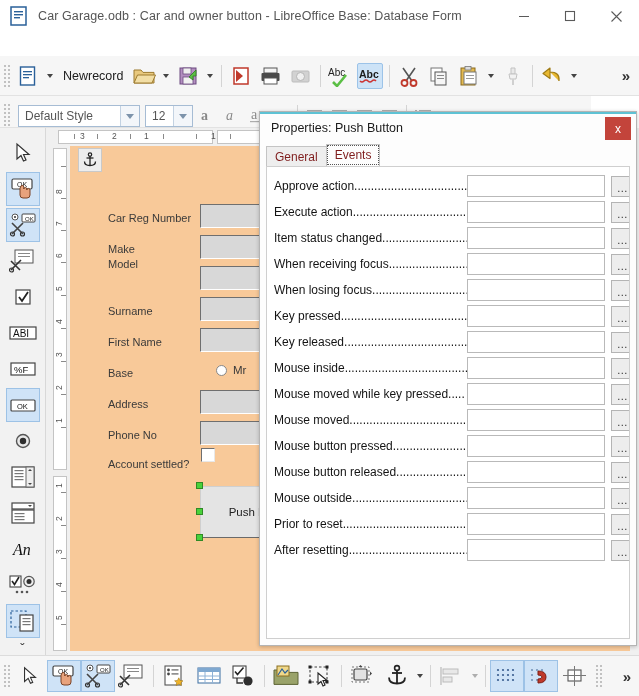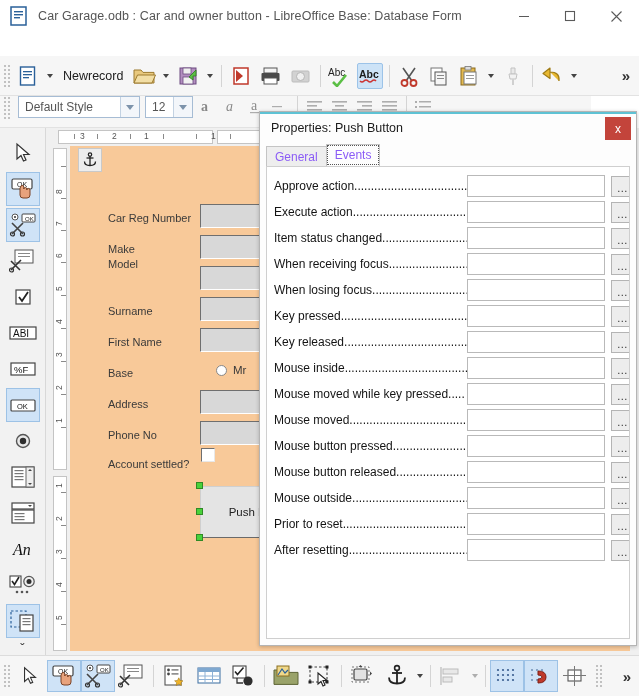--- a/index.html
+++ b/index.html
@@ -73,21 +73,21 @@
     border-top: 4px solid #444; margin: 0 4px;
   }
   .tb-label { font-size: 12.5px; color: #202020; padding: 0 6px; white-space: nowrap; }
   .tb-sep { width: 1px; height: 22px; background: #d4d4d4; margin: 0 4px; flex: 0 0 auto; }
   .tb-overflow { margin-left: auto; font-size: 15px; color: #333; padding: 0 9px; font-weight: bold; }
 
   
   .toolbar2 {
     position: absolute; left: 0; top: 96px; width: 591px; height: 32px;
     background: #f6f6f6; border-bottom: 1px solid #e2e2e2;
-    display: flex; align-items: flex-start;
+    display: flex; align-items: flex-end;
   }
   .combo {
     height: 22px; background: #fff; border: 1px solid #a6bcd4;
     display: flex; align-items: center; margin-left: 5px; flex: 0 0 auto;
   }
   .combo .cval { font-size: 12px; color: #555; padding: 0 6px; white-space: nowrap; overflow: hidden; }
   .combo .cbtn {
     width: 19px; height: 20px; border-left: 1px solid #c3d2e2; background: #f3f6fa;
     display: flex; align-items: center; justify-content: center; margin-left: auto;
   }
@@ -207,21 +207,21 @@
   }
   .dlg-close {
     position: absolute; right: 5px; top: 5px; width: 26px; height: 23px;
     background: #c3443b; display: flex; align-items: center; justify-content: center;
     color: #fff; font-size: 12px;
   }
   .dlg-tabs {
     position: absolute; left: 6px; top: 33px; height: 21px; display: flex; align-items: flex-end;
   }
   .dlg-tab {
-    height: 20px; padding: 2px 8px 4px 8px; font-size: 12px; color: #8b5cf6;
+    height: 20px; padding: 2px 8px 4px 8px; font-size: 12px; color: #7f1d1d;
     background: #eeeeee; border: 1px solid #c4c4c4; border-bottom: none;
     margin-right: -1px; line-height: 17px;
   }
   .dlg-tab.active {
     background: #fdfdfd; border-color: #c4c4c4; height: 22px;
     outline: 1px dotted #555; outline-offset: -2px; position: relative; z-index: 2; text-align: right;
   }
   .dlg-body {
     position: absolute; left: 6px; top: 54px; right: 6px; bottom: 6px;
     background: #ffffff; border: 1px solid #cfcfcf;

